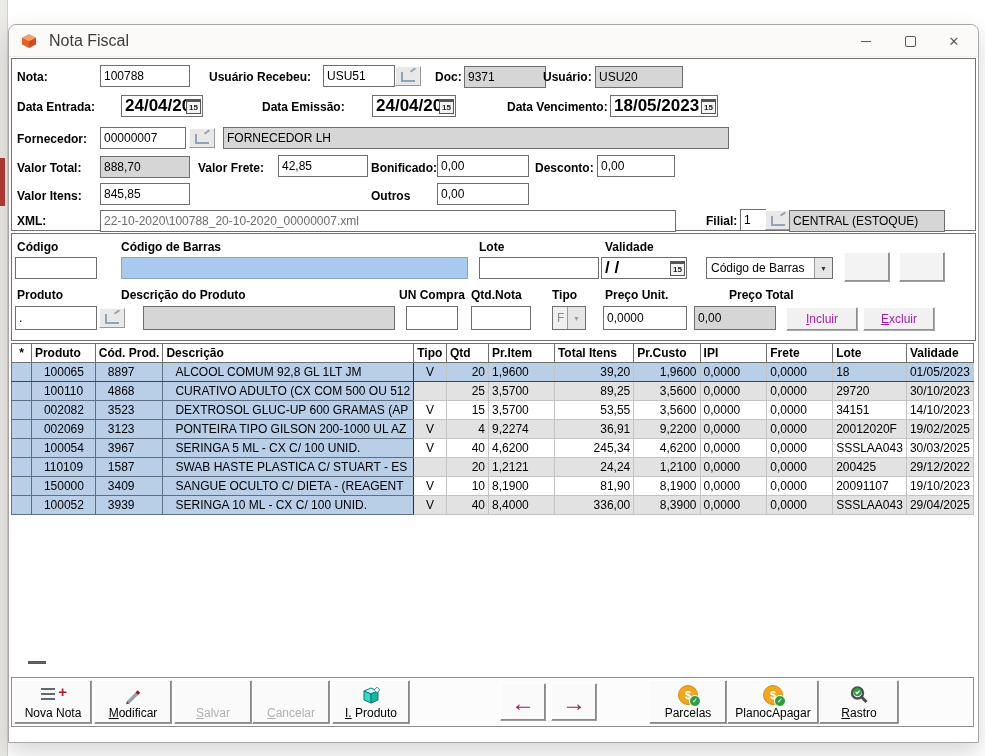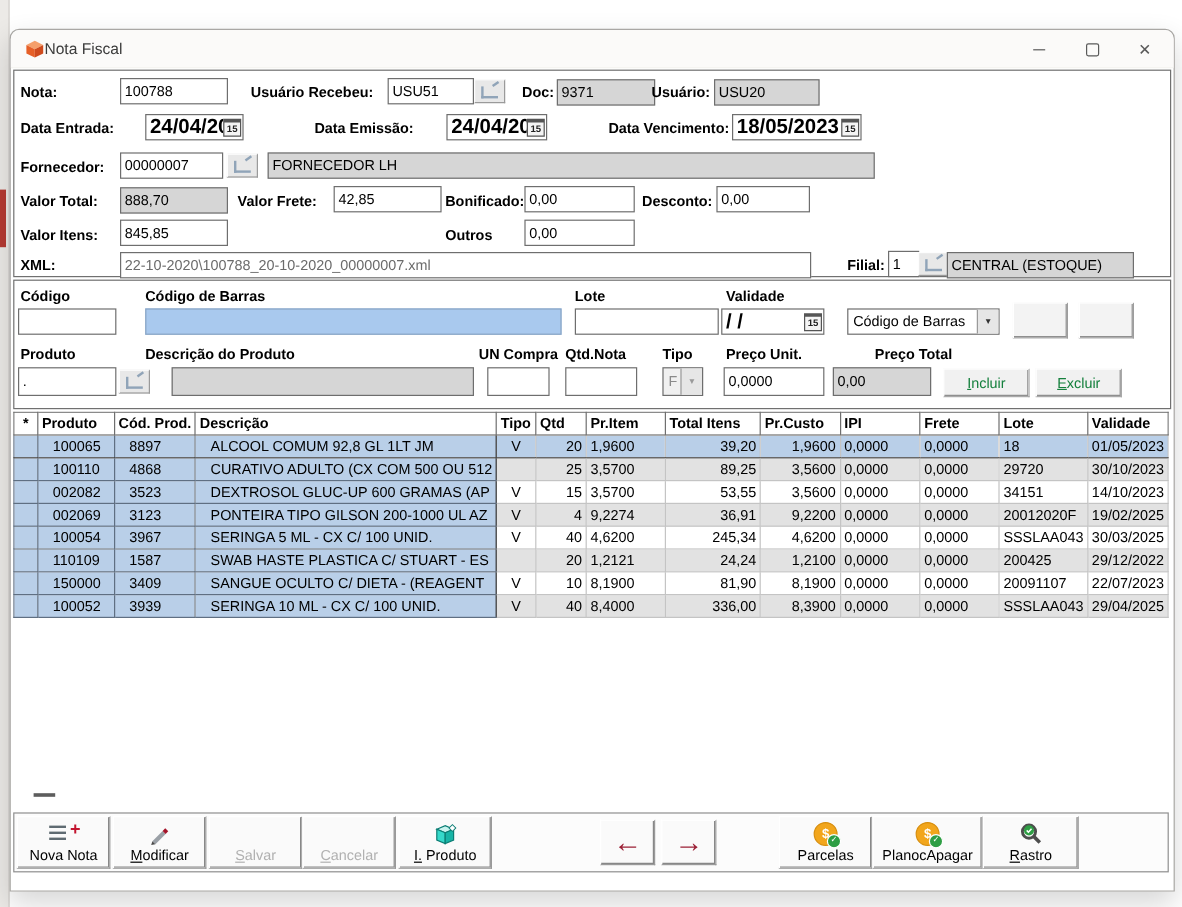--- a/index.html
+++ b/index.html
@@ -7,21 +7,21 @@
        font-family:"Liberation Sans",sans-serif;font-size:12px;color:#000;}
   
   .edge-strip{position:absolute;left:0;top:0;width:7px;height:756px;background:#eceae7;border-right:1px solid #d2d0cc;}
   .edge-red{position:absolute;left:0;top:158px;width:5px;height:48px;background:#b63a33;}
 
   #window{position:absolute;left:8px;top:24px;width:969px;height:717px;background:#fff;
           border:1px solid #a9a7a4;border-radius:8px 8px 0 0;box-shadow:0 10px 24px rgba(0,0,0,.16);}
   
   .titlebar{position:absolute;left:0;top:0;right:0;height:32px;background:#fbfaf9;border-radius:8px 8px 0 0;
             border-bottom:1px solid #f0eeec;display:flex;align-items:center;padding-left:12px;box-sizing:border-box;}
-  .title-text{margin-left:0;color:#3c3c3c;font-size:13px;}
+  .title-text{margin-left:12px;color:#3c3c3c;font-size:16px;}
   .winctl{position:absolute;top:1px;right:2px;height:30px;display:flex;}
   .wbtn{width:44px;height:30px;display:flex;align-items:center;justify-content:center;color:#5a5a5a;}
   .ic-min{width:10px;height:1px;background:#5a5a5a;display:inline-block;}
   .ic-max{width:9px;height:9px;border:1px solid #5a5a5a;border-radius:2px;display:inline-block;}
   .ic-close{font-size:13px;line-height:13px;}
 
   
   .lbl{position:absolute;font-weight:bold;white-space:nowrap;}
   .inp{position:absolute;height:20px;border:1px solid #6e6e6e;background:#fff;font-family:"Liberation Sans",sans-serif;
        font-size:12px;padding:0 3px;box-sizing:content-box;color:#000;}
@@ -38,21 +38,21 @@
   .bsym{width:12px;height:8px;border-left:2px solid #90a4b8;border-bottom:2px solid #90a4b8;position:relative;}
   .bsym::after{content:"";position:absolute;right:-1px;top:-3px;width:6px;height:2px;background:#90a4b8;transform:rotate(-35deg);}
   .combo{position:absolute;height:22px;border:1px solid #6e6e6e;background:#fff;display:flex;align-items:center;box-sizing:border-box;}
   .cval{flex:1;padding-left:4px;white-space:nowrap;overflow:hidden;}
   .carrow{width:17px;height:100%;background:#e6e6e6;border-left:1px solid #9a9a9a;display:flex;align-items:center;
           justify-content:center;font-size:7px;color:#333;}
   .combo.disabled{background:#f0f0f0;color:#8a8a8a;}
   .combo.disabled .carrow{color:#9a9a9a;}
   .pushbtn{position:absolute;height:24px;background:#f1f1f1;border:1px solid #a9a9a9;border-top-color:#ffffff;border-left-color:#ffffff;
            box-shadow:inset -1px -1px 0 #8f8f8f;font-size:12px;display:flex;align-items:center;justify-content:center;}
-  .pushbtn.disabled{color:#15803d;}
+  .pushbtn.disabled{color:#a21caf;}
   .blankbtn{position:absolute;width:46px;height:30px;background:#f3f3f3;border:1px solid #9d9d9d;
             border-top-color:#fff;border-left-color:#fff;box-shadow:inset -1px -1px 0 #8f8f8f;}
   .ak{display:block;}
   .ak::first-letter{text-decoration:underline;}
 
   
   #grid-wrap{position:absolute;left:2px;top:318px;width:963px;height:314px;background:#fff;overflow:hidden;}
   #grid{border-collapse:collapse;table-layout:fixed;font-size:12px;}
   #grid th{font-weight:bold;text-align:left;background:#fff;border:1px solid #6f6f6f;height:18px;padding:0 3px;
            white-space:nowrap;overflow:hidden;}
@@ -357,21 +357,21 @@
             <td class="fx">3409</td>
             <td class="fx fx3">SANGUE OCULTO C/ DIETA - (REAGENT</td>
             <td class="al-c sc">V</td>
             <td class="al-r sc">10</td>
             <td class="sc">8,1900</td>
             <td class="al-r sc">81,90</td>
             <td class="al-r sc">8,1900</td>
             <td class="sc">0,0000</td>
             <td class="sc">0,0000</td>
             <td class="sc">20091107</td>
-            <td class="sc">22/07/2023</td>
+            <td class="sc">19/10/2023</td>
           </tr>
           <tr class="stripe">
             <td class="fx"></td>
             <td class="fx">100052</td>
             <td class="fx">3939</td>
             <td class="fx fx3">SERINGA 10 ML - CX C/ 100 UNID.</td>
             <td class="al-c sc">V</td>
             <td class="al-r sc">40</td>
             <td class="sc">8,4000</td>
             <td class="al-r sc">336,00</td>

